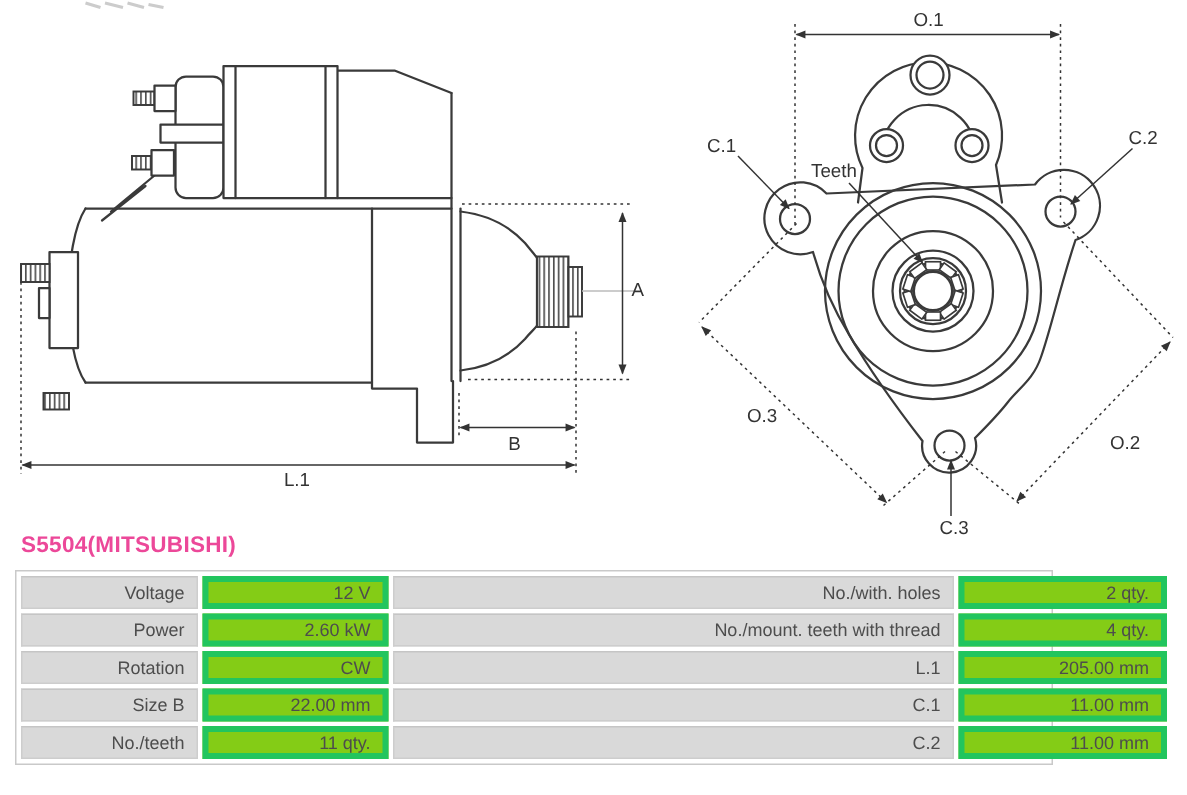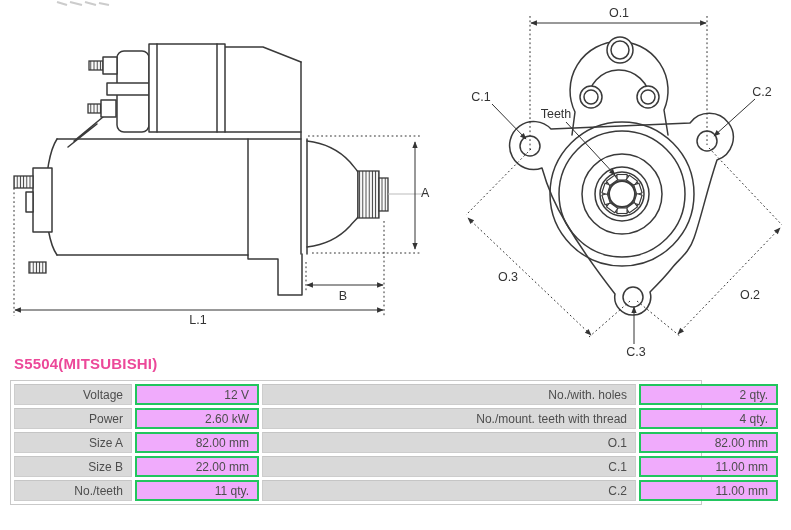--- a/index.html
+++ b/index.html
@@ -13,21 +13,21 @@
   .bore{stroke:#3a3a3a;stroke-width:2;fill:#fff;}
   .dim{stroke:#333;stroke-width:1;fill:none;}
   .dot{stroke:#333;stroke-width:1;fill:none;stroke-dasharray:1.8 2.6;}
   .cln{stroke:#bbbbbb;stroke-width:1;fill:none;}
   text.dlbl{font-family:"Liberation Sans",sans-serif;font-size:12.5px;fill:#333;}
   .part-title{position:absolute;left:14px;top:355px;font-size:15px;font-weight:700;color:#ec4899;letter-spacing:.2px;}
   .spec-wrap{position:absolute;left:10px;top:380px;width:692px;border:1px solid #c9c9c9;background:#fff;box-sizing:border-box;}
   table.spec{width:100%;border-collapse:separate;border-spacing:3px;table-layout:fixed;}
   table.spec td{height:21px;font-size:12px;color:#4d4d4d;padding:0 8px;text-align:right;vertical-align:middle;white-space:nowrap;overflow:hidden;box-sizing:border-box;}
   td.lbl{background:#d9d9d9;border:1px solid #cdcdcd;border-top-color:#c5c5c5;}
-  td.val{background:#f0abfc;border:2px solid #22c55e;}
+  td.val{background:#84cc16;border:4px solid #22c55e;}
 </style>
 </head>
 <body>
 
 <div class="page">
 
   <svg class="draw" width="791" height="358" viewBox="0 0 791 358">
     <defs>
       <pattern id="vh" width="3.2" height="6" patternUnits="userSpaceOnUse">
         <rect width="3.2" height="6" fill="#fff"></rect>
@@ -161,24 +161,24 @@
           <td class="lbl">No./with. holes</td>
           <td class="val">2 qty.</td>
         </tr>
         <tr>
           <td class="lbl">Power</td>
           <td class="val">2.60 kW</td>
           <td class="lbl">No./mount. teeth with thread</td>
           <td class="val">4 qty.</td>
         </tr>
         <tr>
-          <td class="lbl">Size A</td>
-          <td class="val">82.00 mm</td>
-          <td class="lbl">O.1</td>
-          <td class="val">82.00 mm</td>
+          <td class="lbl">Rotation</td>
+          <td class="val">CW</td>
+          <td class="lbl">L.1</td>
+          <td class="val">205.00 mm</td>
         </tr>
         <tr>
           <td class="lbl">Size B</td>
           <td class="val">22.00 mm</td>
           <td class="lbl">C.1</td>
           <td class="val">11.00 mm</td>
         </tr>
         <tr>
           <td class="lbl">No./teeth</td>
           <td class="val">11 qty.</td>

